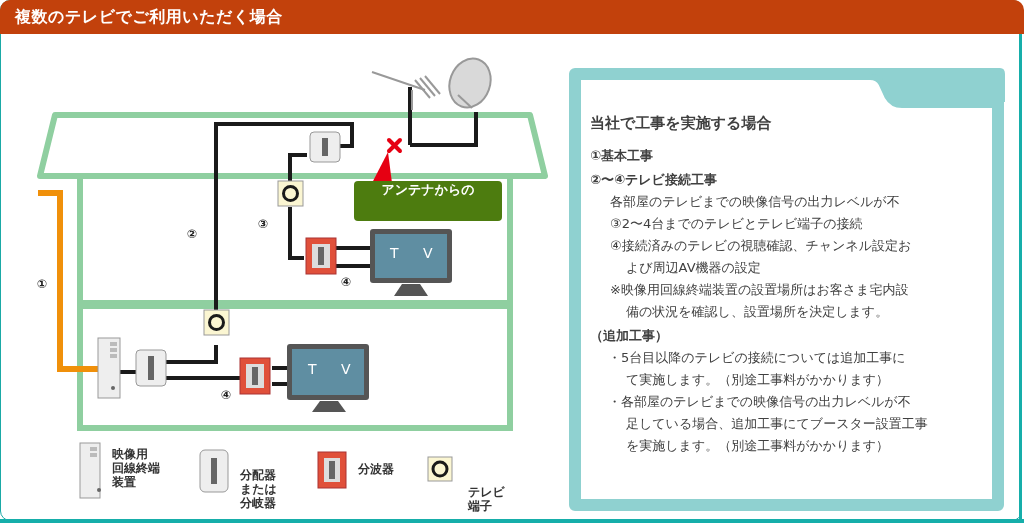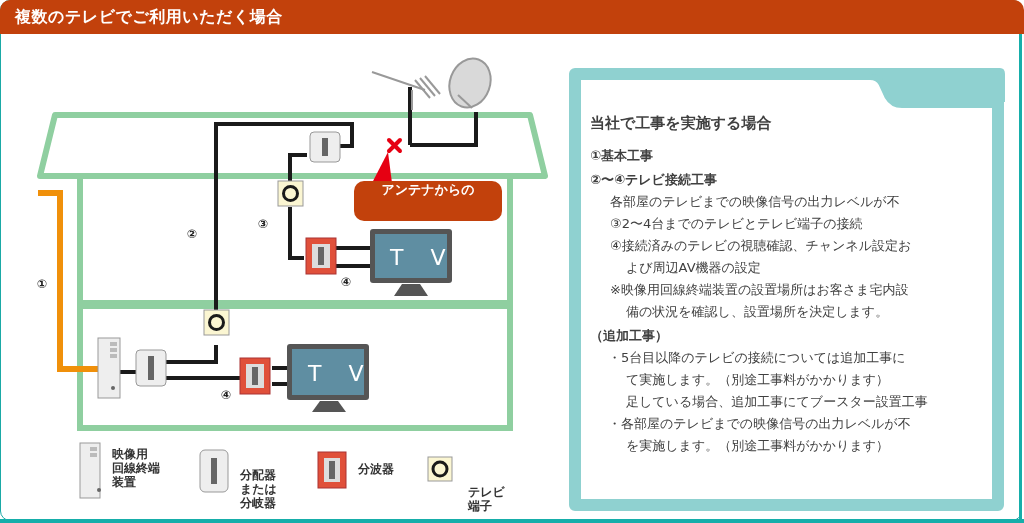--- a/index.html
+++ b/index.html
@@ -7,23 +7,23 @@
          font-family:"DejaVu Sans", sans-serif; }
   .frame { position:absolute; left:0; top:0; width:1022px; height:521px;
            border:1px solid #1aa9a6; border-radius:10px; box-sizing:border-box; }
   .header { position:absolute; left:0; top:0; width:1024px; height:34px; background:#c2410c;
             border-radius:10px 10px 0 0; }
   .header-title { position:absolute; left:15px; top:7px; color:#fff; font-weight:bold; font-size:16px; letter-spacing:0.5px; }
   .bottom-line { position:absolute; left:0; top:519px; width:1024px; height:4px; background:#16aeaa; }
   .right-bar { position:absolute; left:1019px; top:34px; width:3px; height:489px; background:#16aeaa; }
   svg.diagram { position:absolute; left:0; top:0; }
   .lbl { position:absolute; font-size:12px; color:#222; font-weight:bold; }
-  .callout { position:absolute; left:354px; top:181px; width:148px; height:40px; background:#c2410c;
-             color:#fff; font-size:13px; font-weight:bold; text-align:center; line-height:18px; border-radius:10px; }
-  .tv-label { position:absolute; color:#fff; font-size:22px; letter-spacing:10px; }
+  .callout { position:absolute; left:354px; top:181px; width:148px; height:40px; background:#4d7c0f;
+             color:#fff; font-size:13px; font-weight:bold; text-align:center; line-height:18px; border-radius:4px; }
+  .tv-label { position:absolute; color:#fff; font-size:14px; letter-spacing:10px; }
   .legend-text { position:absolute; font-size:12px; font-weight:bold; color:#333; line-height:14px; }
   .panel-text { position:absolute; left:590px; top:86px; width:400px; color:#404040; font-size:13px;margin-top:28px; }
   .panel-title { font-size:15px; font-weight:bold; margin-bottom:12px; }
   .sec { font-weight:bold; margin-top:2px; }
   .line { line-height:22px; white-space:nowrap; }
   .i1 { padding-left:18px; }
   .i2 { padding-left:20px; }
   .i3 { padding-left:36px; }
 </style>
 </head>
@@ -182,16 +182,16 @@
   <div class="line sec">②〜④テレビ接続工事</div>
   <div class="line i2">各部屋のテレビまでの映像信号の出力レベルが不</div>
   <div class="line i2">③2〜4台までのテレビとテレビ端子の接続</div>
   <div class="line i2">④接続済みのテレビの視聴確認、チャンネル設定お</div>
   <div class="line i3">よび周辺AV機器の設定</div>
   <div class="line i2">※映像用回線終端装置の設置場所はお客さま宅内設</div>
   <div class="line i3">備の状況を確認し、設置場所を決定します。</div>
   <div class="line sec">（追加工事）</div>
   <div class="line i1">・5台目以降のテレビの接続については追加工事に</div>
   <div class="line i3">て実施します。（別途工事料がかかります）</div>
+  <div class="line i1">・各部屋のテレビまでの映像信号の出力レベルが不</div>
   <div class="line i3">足している場合、追加工事にてブースター設置工事</div>
-  <div class="line i1">・各部屋のテレビまでの映像信号の出力レベルが不</div>
   <div class="line i3">を実施します。（別途工事料がかかります）</div>
 </div>
 
 </body></html>

